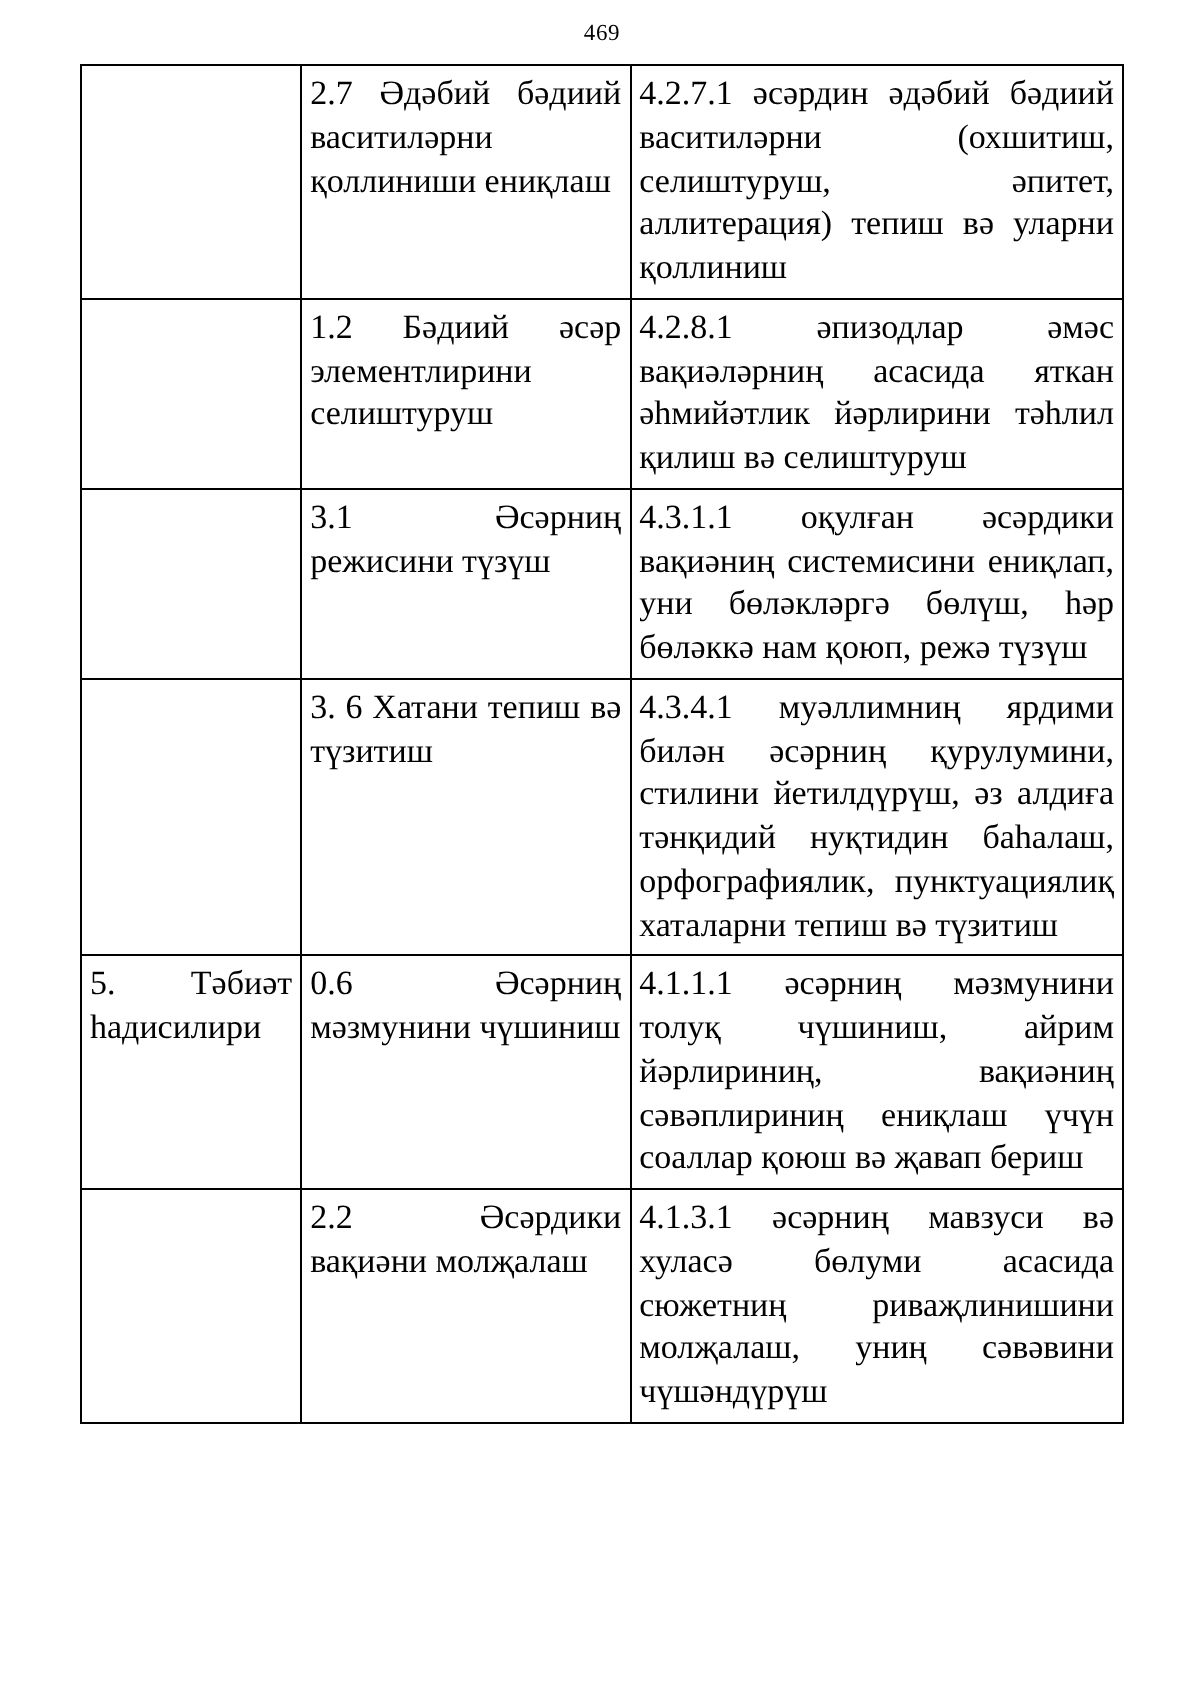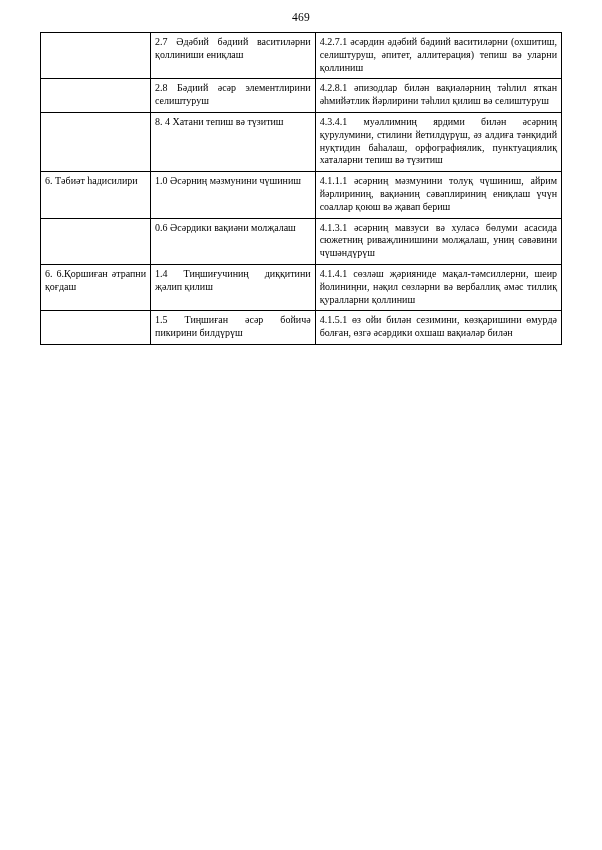--- a/index.html
+++ b/index.html
@@ -31,21 +31,21 @@
   table.main {
     border-collapse: collapse;
     width: 522px;
     margin-left: 40px;
     table-layout: fixed;
   }
   table.main td {
     border: 1px solid #000000;
     vertical-align: top;
     padding: 3px 4px 4px 4px;
-    font-size: 10px;
+    font-size: 17px;
     line-height: 1.28;
     text-align: justify;
     text-justify: inter-word;
     hyphens: none;
   }
   td.col-a { width: 96px; }
   td.col-b { width: 148px; }
   td.col-c { width: 226px; }
   .full-row td {
     text-align: left;
@@ -62,55 +62,50 @@
     <tbody>
 
       <tr>
         <td class="col-a"></td>
         <td class="col-b">2.7  Әдәбий бәдиий васитиләрни қоллиниши ениқлаш</td>
         <td class="col-c">4.2.7.1 әсәрдин әдәбий бәдиий васитиләрни (охшитиш, селиштуруш, әпитет, аллитерация) тепиш вә уларни қоллиниш</td>
       </tr>
 
       <tr>
         <td class="col-a"></td>
-        <td class="col-b">2.8 Бәдиий әсәр элементлирини селиштуруш</td>
-        <td class="col-c">4.2.8.1 әпизодлар билән вақиәләрниң тәһлил яткан әһмийәтлик йәрлирини тәһлил қилиш вә селиштуруш</td>
+        <td class="col-b">1.2 Бәдиий әсәр элементлирини селиштуруш</td>
+        <td class="col-c">4.2.8.1 әпизодлар әмәс вақиәләрниң асасида яткан әһмийәтлик йәрлирини тәһлил қилиш вә селиштуруш</td>
       </tr>
-
-
 
 
       <tr>
         <td class="col-a"></td>
-        <td class="col-b">8. 4 Хатани тепиш вә түзитиш</td>
+        <td class="col-b">3.1 Әсәрниң режисини түзүш</td>
+        <td class="col-c">4.3.1.1 оқулған әсәрдики вақиәниң системисини ениқлап, уни бөләкләргә бөлүш, һәр бөләккә нам қоюп, режә түзүш</td>
+      </tr>
+
+
+      <tr>
+        <td class="col-a"></td>
+        <td class="col-b">3. 6 Хатани тепиш вә түзитиш</td>
         <td class="col-c">4.3.4.1 муәллимниң ярдими билән әсәрниң қурулумини, стилини йетилдүрүш, әз алдиға тәнқидий нуқтидин баһалаш, орфографиялик, пунктуациялиқ хаталарни тепиш вә түзитиш</td>
       </tr>
 
 
       <tr>
-        <td class="col-a">6. Тәбиәт һадисилири</td>
-        <td class="col-b">1.0 Әсәрниң мәзмунини чүшиниш</td>
+        <td class="col-a">5. Тәбиәт һадисилири</td>
+        <td class="col-b">0.6 Әсәрниң мәзмунини чүшиниш</td>
         <td class="col-c">4.1.1.1 әсәрниң мәзмунини толуқ чүшиниш, айрим йәрлириниң, вақиәниң сәвәплириниң ениқлаш үчүн соаллар қоюш вә җавап бериш</td>
       </tr>
 
 
       <tr>
         <td class="col-a"></td>
-        <td class="col-b">0.6 Әсәрдики вақиәни молҗалаш</td>
+        <td class="col-b">2.2 Әсәрдики вақиәни молҗалаш</td>
         <td class="col-c">4.1.3.1 әсәрниң мавзуси вә хуласә бөлуми асасида сюжетниң риваҗлинишини молҗалаш, униң сәвәвини чүшәндүрүш</td>
       </tr>
 
-      <tr>
-        <td class="col-a">6.      6.Қоршиған әтрапни қоғдаш</td>
-        <td class="col-b">1.4 Тиңшиғучиниң диққитини җәлип қилиш</td>
-        <td class="col-c">4.1.4.1 сөзләш җәрияниде мақал-тәмсиллерни, шеир йолиниңни, нәқил сөзләрни вә вербаллиқ әмәс тиллиқ қуралларни қоллиниш</td>
-      </tr>
 
-      <tr>
-        <td class="col-a"></td>
-        <td class="col-b">1.5 Тиңшиған әсәр бойичә пикирини билдүрүш</td>
-        <td class="col-c">4.1.5.1 өз ойи билән сезимини, көзқаришини өмурдә болған, өзгә әсәрдики охшаш вақиәләр билән</td>
-      </tr>
 
     </tbody>
   </table>
 
 </div>
 
 </body></html>

